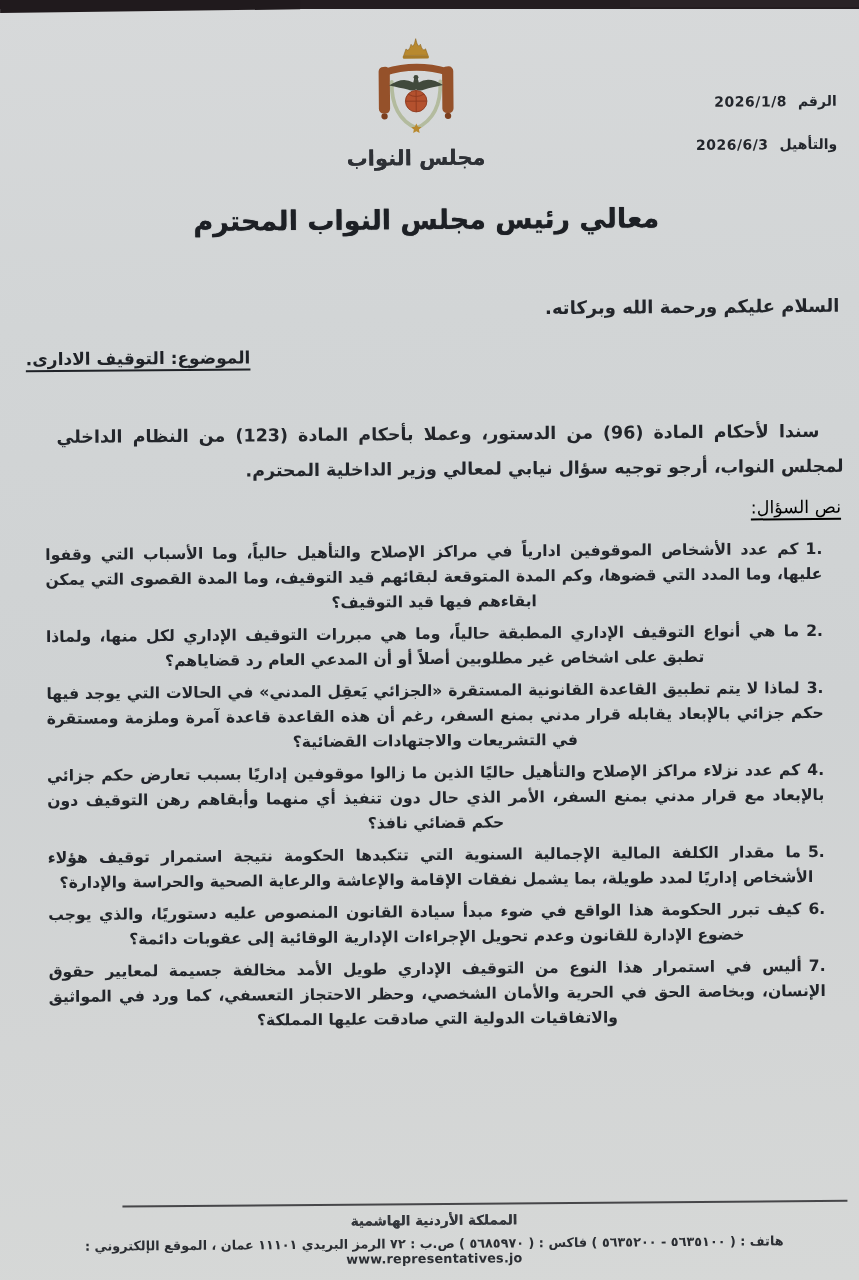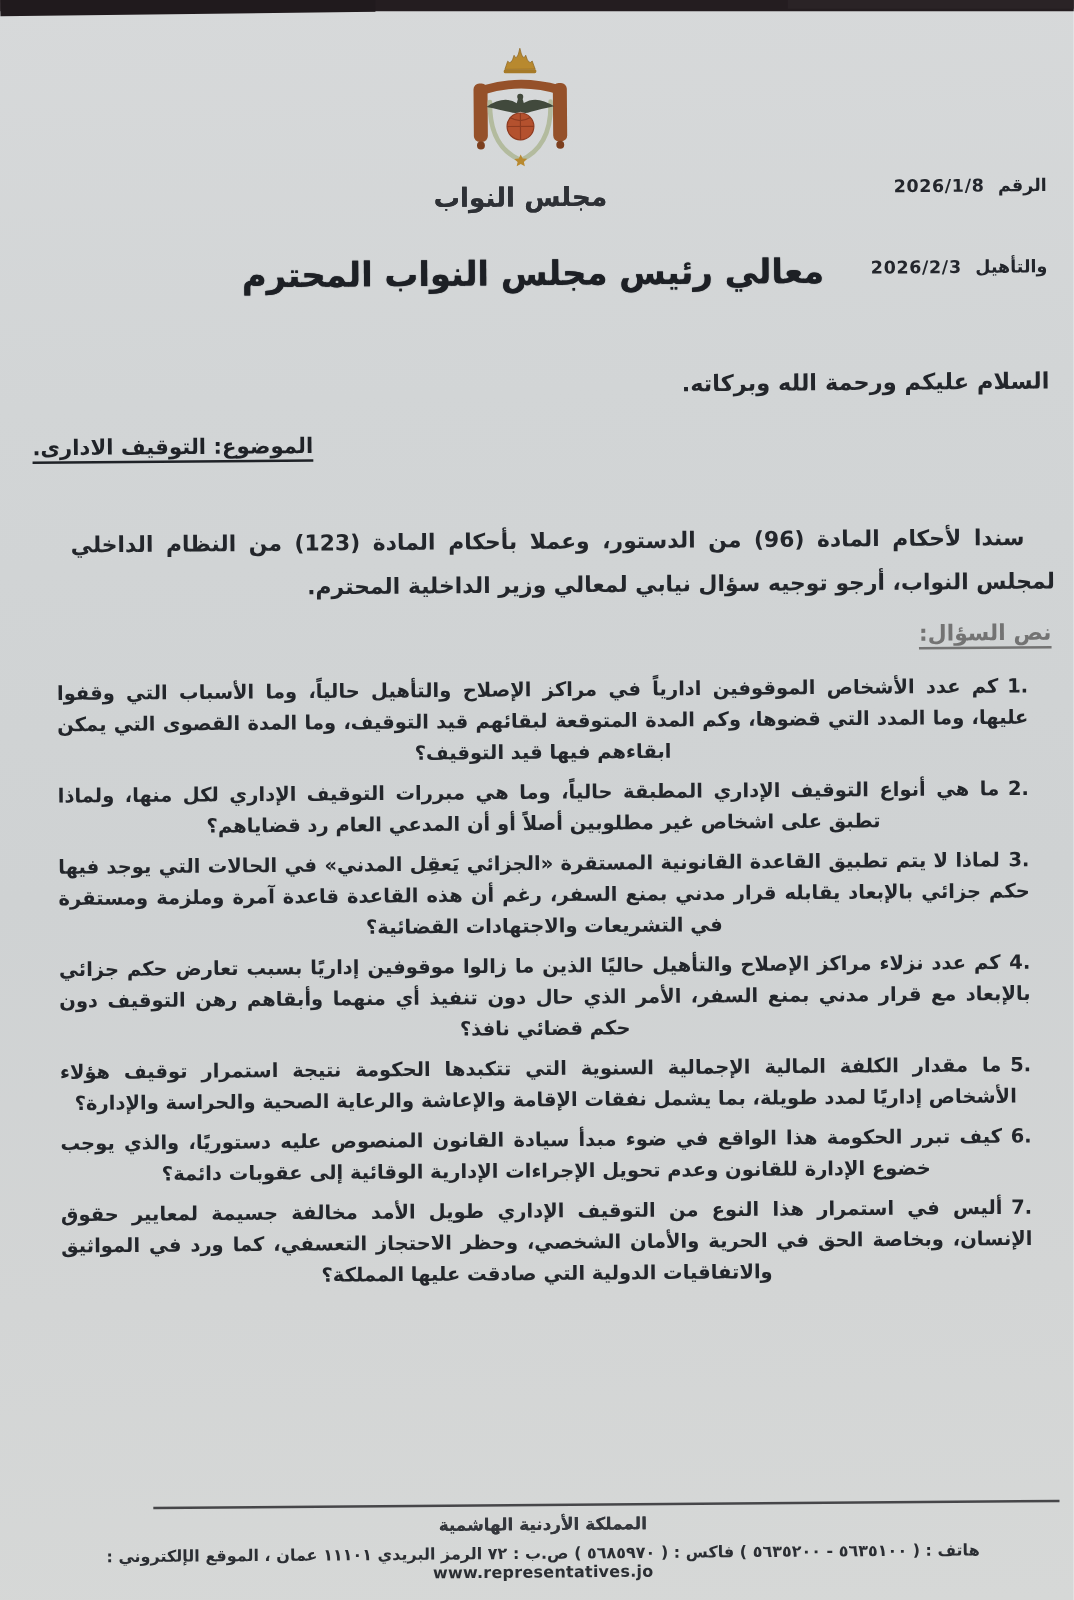--- a/index.html
+++ b/index.html
@@ -9,38 +9,38 @@
     font-family:"DejaVu Sans",sans-serif;
     color:#22252a;
     -webkit-font-smoothing:antialiased;
   }
   .scan-strip{position:absolute;top:0;left:0;right:0;height:9px;background:#241d20;z-index:5;}
   .scan-corner{position:absolute;top:0;left:0;width:300px;height:13px;background:#201a1d;transform:rotate(-0.7deg);transform-origin:left top;z-index:5;}
   .scan-nub{position:absolute;top:0;left:630px;right:0;height:7px;background:#2a2326;z-index:5;}
   .sheet{position:absolute;inset:0;transform:rotate(-0.45deg);}
 
   .meta{position:absolute;top:96px;right:18px;text-align:right;font-size:14px;font-weight:bold;line-height:1.2;color:#23262c;}
-  .meta .row{margin-bottom:26px;white-space:nowrap;margin-top:48px;}
+  .meta .row{margin-bottom:26px;white-space:nowrap;}
   .meta .val{display:inline-block;margin-right:6px;letter-spacing:.5px;}
 
   .crest-wrap{position:absolute;top:38px;left:50%;transform:translateX(-56%);width:160px;text-align:center;}
   .crest-wrap svg{display:block;margin:0 auto;}
   .org-callig{margin-top:8px;font-size:21px;font-weight:bold;color:#2e3136;letter-spacing:0px;text-shadow:0 0 .5px #2e3136;}
 
   .doc-title{position:absolute;top:204px;left:0;right:0;text-align:center;font-size:27px;font-weight:900;color:#1d2025;letter-spacing:.3px;text-shadow:0 0 .7px #1d2025;}
 
   .greeting{position:absolute;top:298px;right:17px;font-size:18px;font-weight:bold;color:#23262b;}
 
   .subject{position:absolute;top:346px;left:28px;font-size:17px;font-weight:bold;color:#1f2227;
     text-decoration:underline;text-decoration-thickness:2px;text-underline-offset:5px;}
 
   .intro{position:absolute;top:417px;right:14px;left:58px;direction:rtl;text-align:justify;
     font-size:17.5px;font-weight:bold;line-height:35px;color:#23262b;text-indent:24px;}
 
-  .q-heading{position:absolute;top:500px;right:17px;font-size:17.5px;font-weight:bold;color:#737373;
+  .q-heading{position:absolute;top:500px;right:17px;font-size:17.5px;font-weight:normal;color:#000000;
     text-decoration:underline;text-decoration-thickness:2px;text-underline-offset:5px;}
 
   .questions{position:absolute;top:540px;right:36px;left:46px;direction:rtl;list-style:none;margin:0;padding:0;}
   .questions li{
     font-size:15.6px;font-weight:bold;line-height:25px;color:#23262b;
     text-align:justify;text-align-last:center;margin-bottom:7px;
   }
   .qnum{display:inline-block;direction:ltr;unicode-bidi:isolate;margin-left:7px;}
 
   .footer-line{position:absolute;top:1203px;left:118px;right:16px;height:2px;background:#2d2d30;opacity:.85;}
@@ -56,21 +56,21 @@
 
 <div class="sheet">
 
   <div class="meta">
     <div class="row">
       <span>الرقم</span>
       <span class="val" dir="ltr">2026/1/8</span>
     </div>
     <div class="row">
       <span>والتأهيل</span>
-      <span class="val" dir="ltr">2026/2/3</span>
+      <span class="val" dir="ltr">2026/6/3</span>
     </div>
   </div>
 
   <div class="crest-wrap">
     <svg width="112" height="100" viewBox="0 0 120 106">
 
       <path d="M47 18 h26 l-2.5 -7 q-3 4 -5.5 -5 q-2.5 6 -5 -6 q-2.5 12 -5 6 q-2.5 9 -5.5 5 z" fill="#b8892f" stroke="#8a631f" stroke-width="0.6"></path>
       <rect x="46" y="18" width="28" height="3.4" rx="1.4" fill="#a67a28"></rect>
 
       <path d="M26 32 Q60 22 94 32 L94 40 Q60 29 26 40 Z" fill="#95512a"></path>

